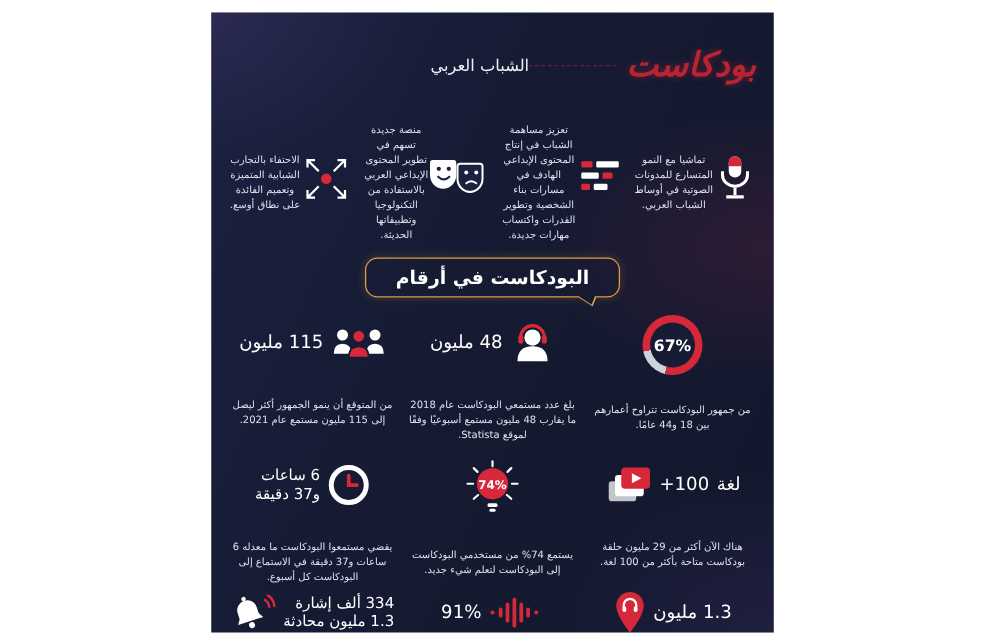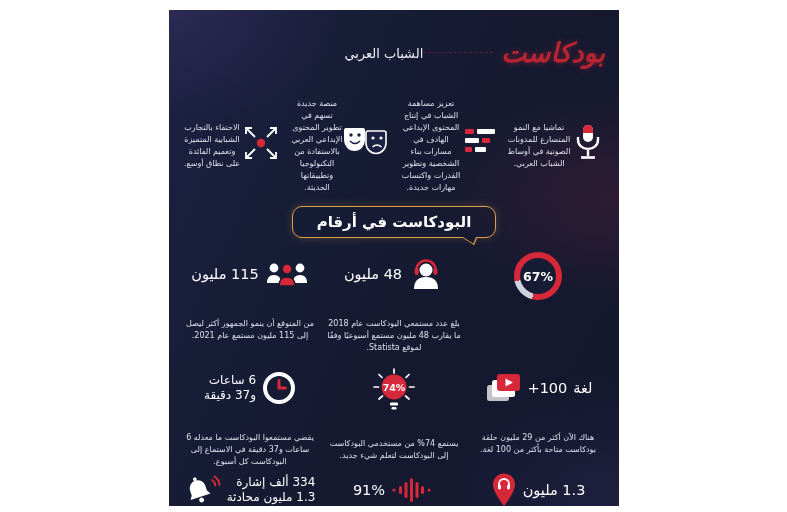--- a/index.html
+++ b/index.html
@@ -149,20 +149,21 @@
     </div>
 
     <div class="stats">
 
       <div class="stat">
         <div class="stat-head">
           <div class="ring">
             <span>67%</span>
           </div>
         </div>
+        <p>من جمهور البودكاست تتراوح أعمارهم بين 18 و44 عامًا.</p>
       </div>
 
       <div class="stat">
         <div class="stat-head">
           <span>
             <svg class="svg-icon" width="36" height="34" viewBox="0 0 36 34">
               <circle cx="18" cy="13" r="6.5" fill="#ffffff"></circle>
               <path d="M6,32 q0,-12 12,-12 q12,0 12,12 z" fill="#ffffff"></path>
               <path d="M8.5,13 a9.5,9.5 0 0 1 19,0" fill="none" stroke="#d62839" stroke-width="2.6"></path>
               <rect x="6.6" y="11" width="4" height="7" rx="2" fill="#d62839"></rect>

